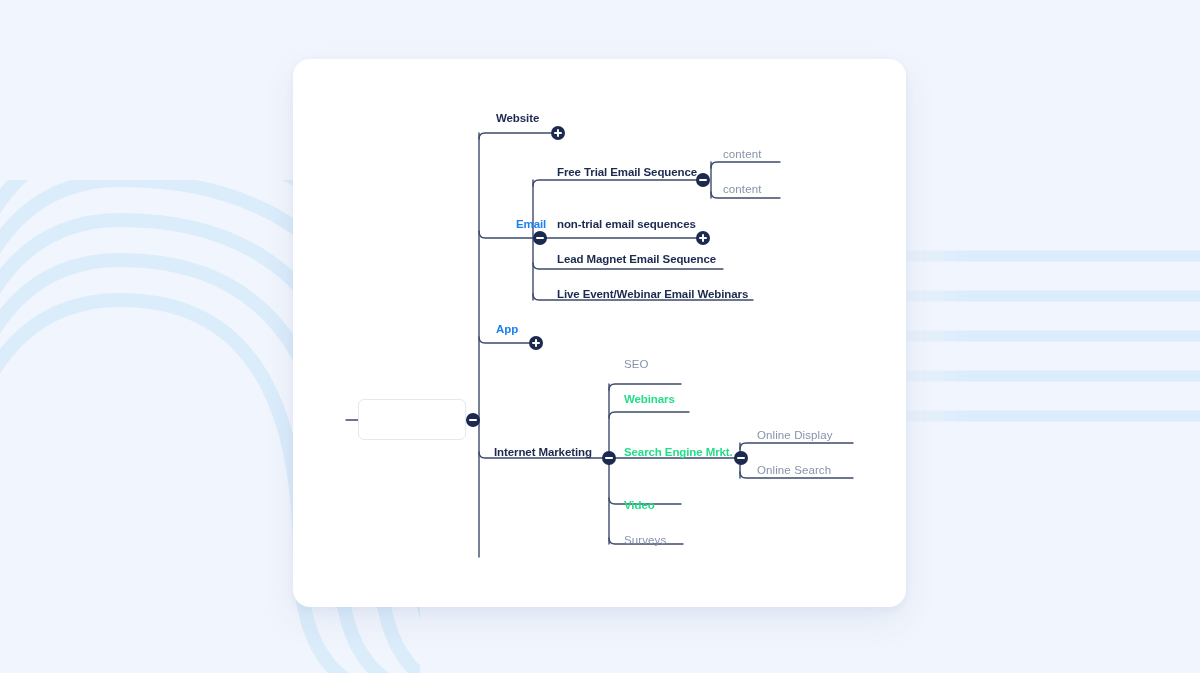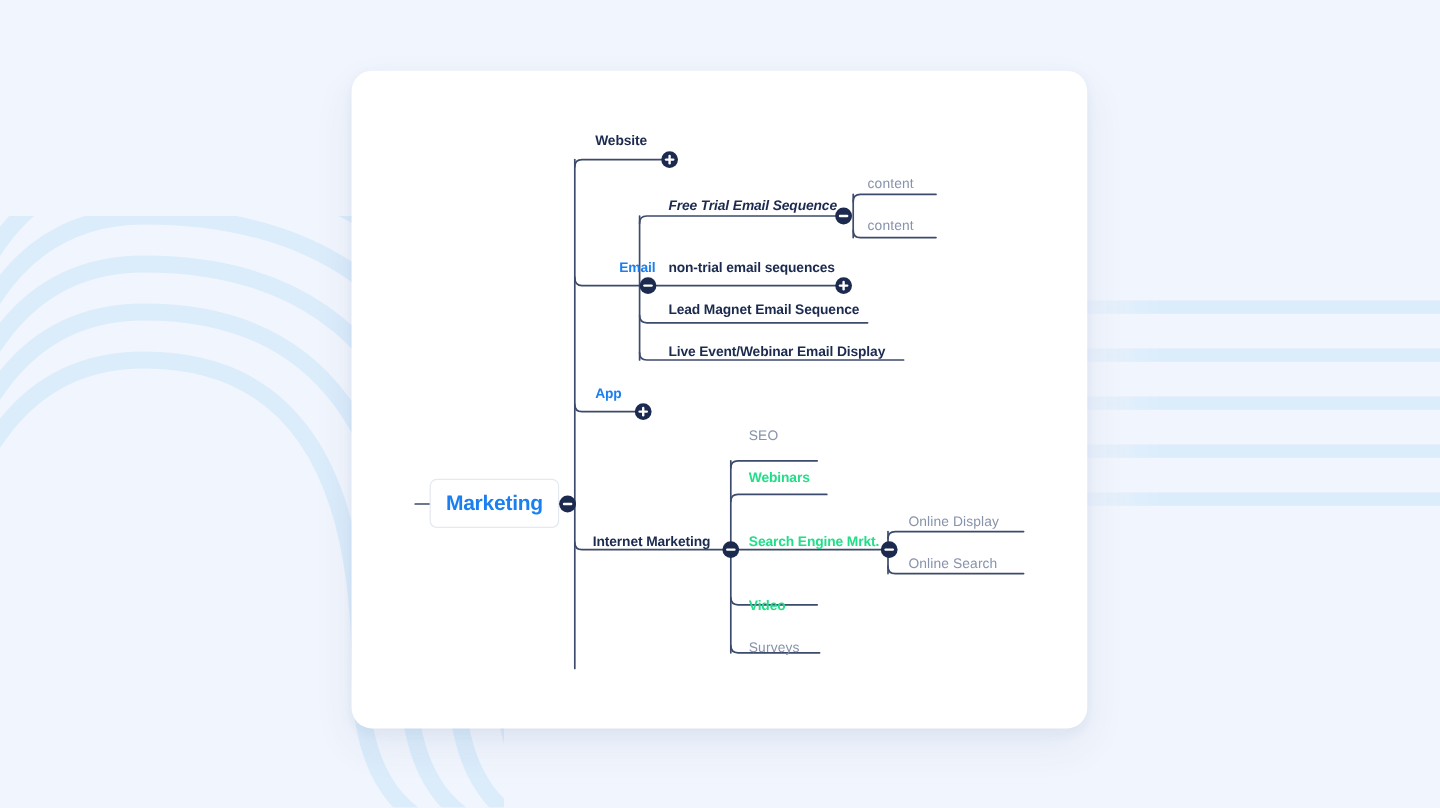--- a/index.html
+++ b/index.html
@@ -174,37 +174,36 @@
 
       <path d="M 316 479 Q 316 485 322 485 L 390 485"></path>
 
       <line x1="447" y1="384" x2="447" y2="419"></line>
       <path d="M 447 390 Q 447 384 453 384 L 560 384"></path>
       <path d="M 447 413 Q 447 419 453 419 L 560 419"></path>
     </g>
   </svg>
 
   <div class="root-box"></div>
-  <div class="root-text">Marketing</div>
 
   <div class="lbl navy" style="left:496px;top:113px;">Website</div>
 
   <div class="lbl blue" style="left:496px;top:219px;padding-left:20px;">Email</div>
 
-  <div class="lbl navy" style="left:557px;top:167px;font-style:italic;">Free Trial Email Sequence</div>
+  <div class="lbl navy" style="left:557px;top:167px;">Free Trial Email Sequence</div>
 
   <div class="lbl gray" style="left:723px;top:149px;">content</div>
 
   <div class="lbl gray" style="left:723px;top:184px;">content</div>
 
   <div class="lbl navy" style="left:557px;top:219px;">non-trial email sequences</div>
 
   <div class="lbl navy" style="left:557px;top:254px;">Lead Magnet Email Sequence</div>
 
-  <div class="lbl navy" style="left:557px;top:289px;">Live Event/Webinar Email Display</div>
+  <div class="lbl navy" style="left:557px;top:289px;">Live Event/Webinar Email Webinars</div>
 
   <div class="lbl blue" style="left:496px;top:324px;">App</div>
 
   <div class="lbl navy" style="left:494px;top:447px;">Internet Marketing</div>
 
   <div class="lbl gray" style="left:624px;top:359px;">SEO</div>
 
   <div class="lbl green" style="left:624px;top:394px;">Webinars</div>
 
   <div class="lbl green" style="left:624px;top:447px;">Search Engine Mrkt.</div>

